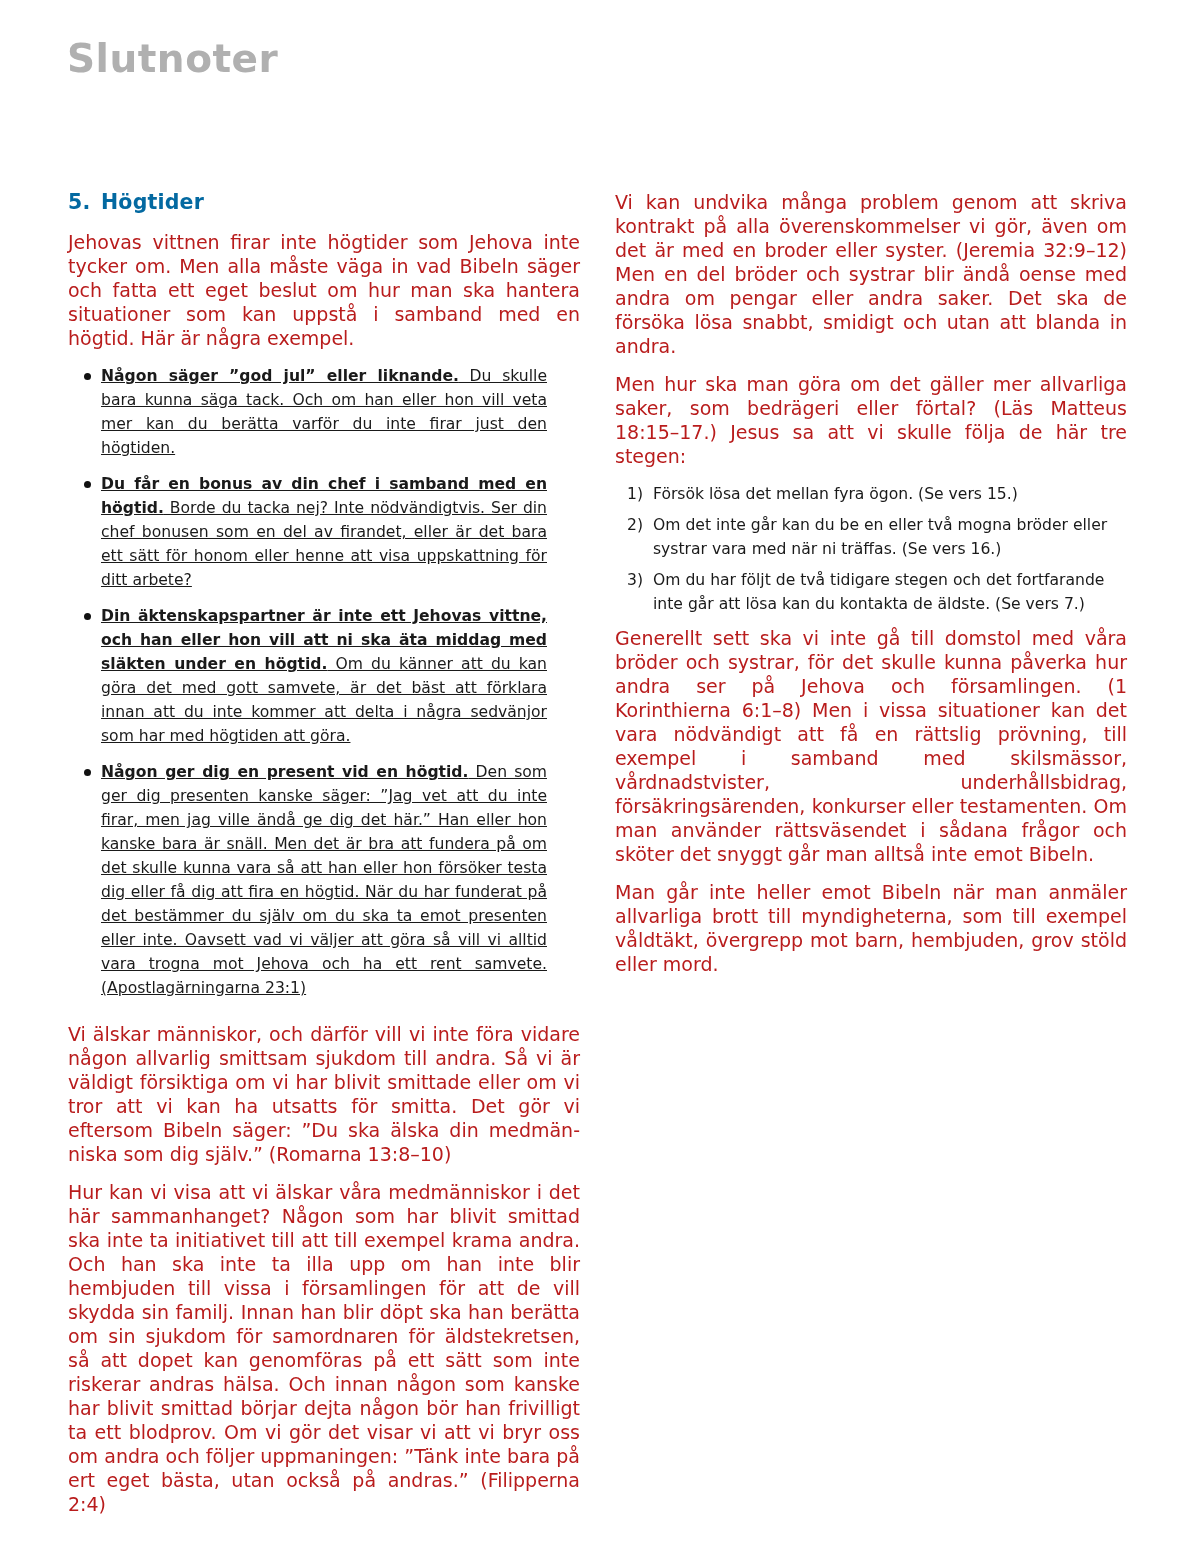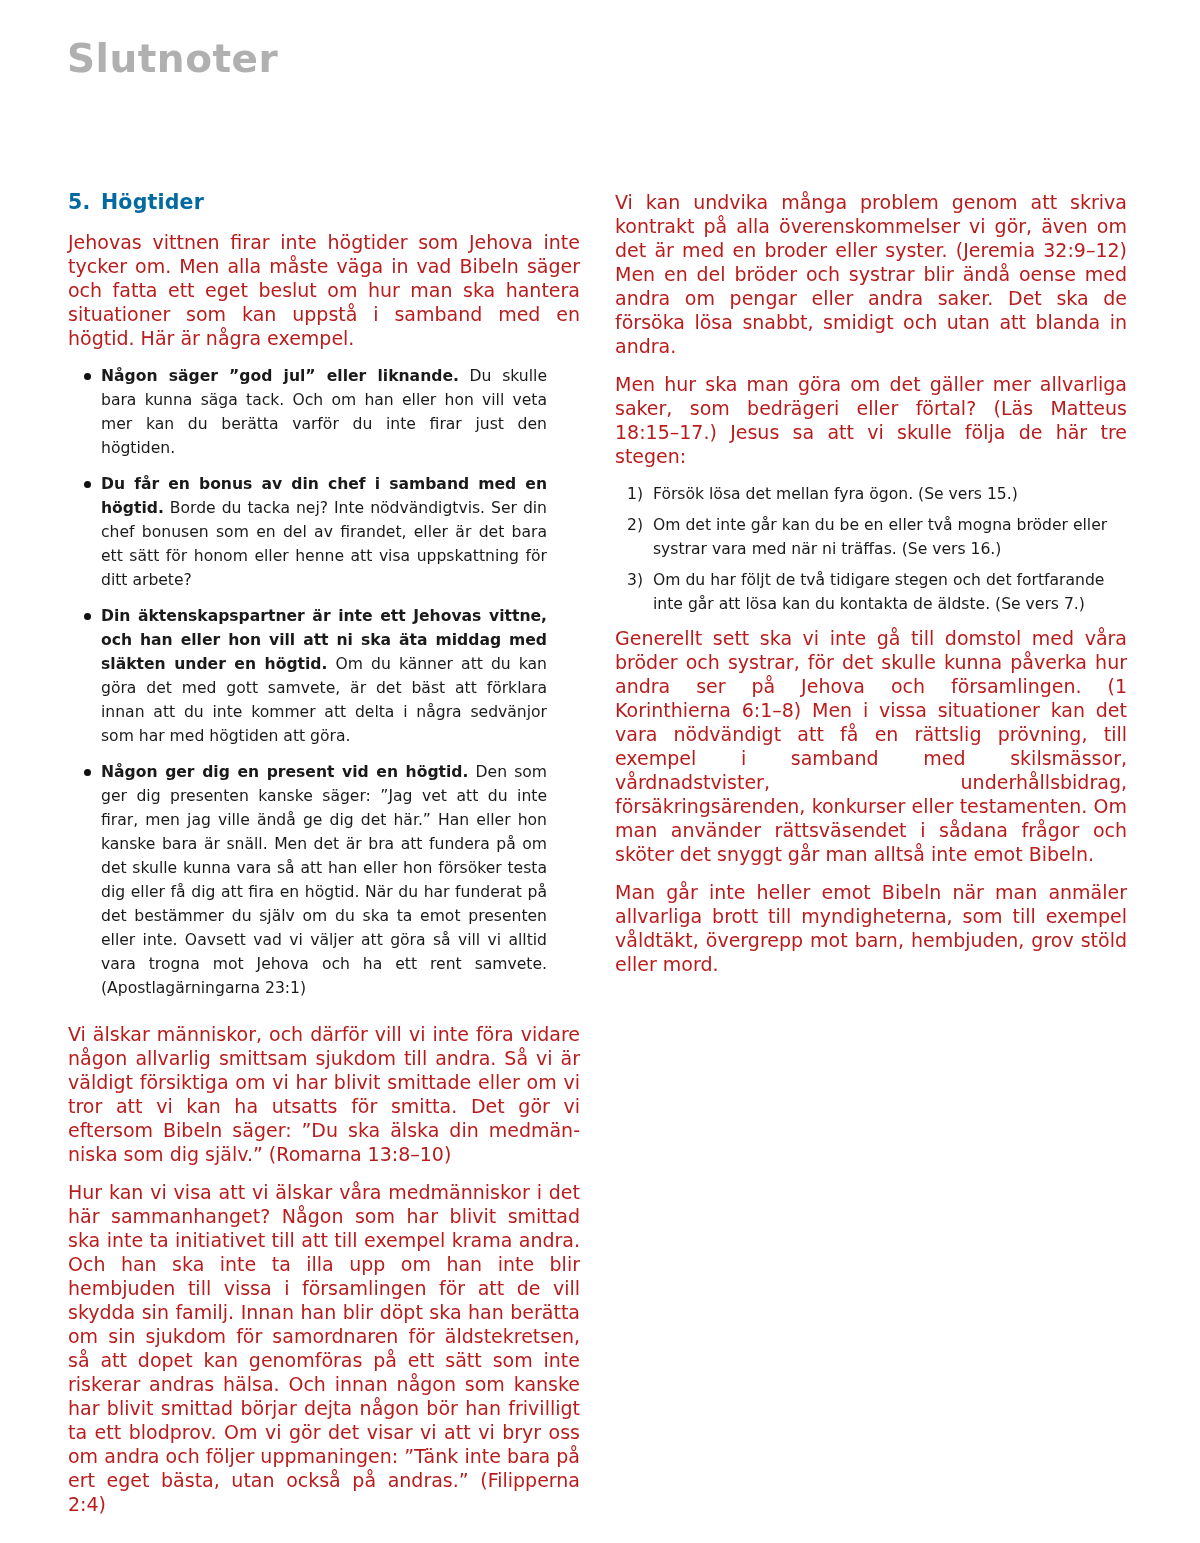--- a/index.html
+++ b/index.html
@@ -24,21 +24,21 @@
       letter-spacing: 0.2px;
     }
     h2 .num { display: inline-block; width: 33px; }
     p {
       margin: 0 0 14px 0;
       font-family: "DejaVu Sans", sans-serif;
       font-size: 19px; line-height: 24px;
       text-align: justify; color: #b91c1c;
       hyphens: manual;
     }
-    ul.bullets { list-style: none; padding: 0; margin: 6px 0 0 0; }
+    ul.bullets { list-style: none; padding: 0; margin: 6px 0 0 0; text-decoration: underline; }
     ul.bullets li {
       position: relative; padding-left: 33px; margin: 0 0 12px 0;
       font-size: 15.6px; line-height: 24px; text-align: justify;
       width: 446px;
     }
     ul.bullets li .dot {
       position: absolute; left: 16px; top: 9px;
       width: 7px; height: 7px; border-radius: 50%; background: #111;
     }
     ul.bullets li b { font-weight: bold; }

